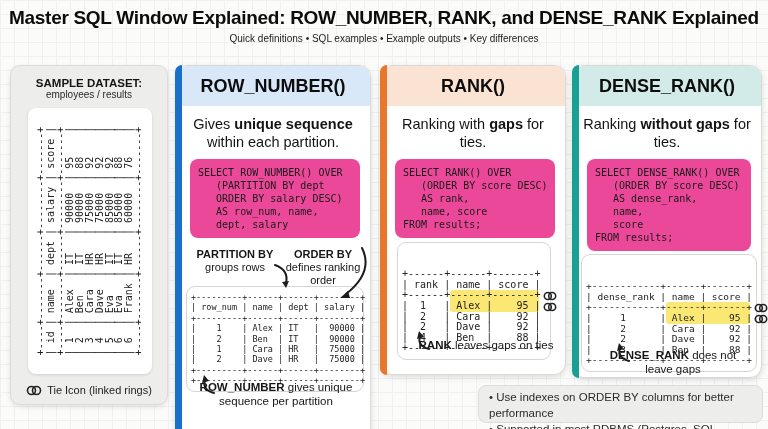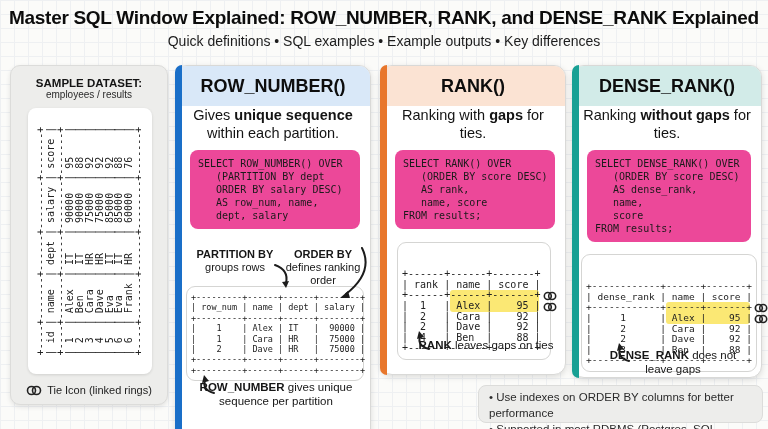--- a/index.html
+++ b/index.html
@@ -14,21 +14,21 @@
       linear-gradient(#f7e7e8 1px, transparent 1px),
       linear-gradient(90deg,#f7e7e8 1px, transparent 1px);
     background-size:14px 14px,14px 14px,70px 70px,70px 70px;
   }
   .title {
     position:absolute; top:7px; left:0; width:768px; text-align:center;
     font-size:19px; font-weight:bold; letter-spacing:-0.3px; color:#0c0c0c;
   }
   .subtitle {
     position:absolute; top:33px; left:0; width:768px; text-align:center;
-    font-size:14px; color:#1c1c1c;
+    font-size:10px; color:#1c1c1c;
   }
   
   .sidebar {
     position:absolute; left:10px; top:65px; width:158px; height:340px;
     background:#ededeb; border:1px solid #dcdcda; border-radius:10px;
     box-shadow:0 2px 5px rgba(0,0,0,.10);
   }
   .sb-head { margin-top:11px; text-align:center; font-size:11.5px; font-weight:bold; color:#141414;}
   .sb-sub  { text-align:center; font-size:10px; color:#2a2a2a; }
   .sb-tablebox {
@@ -56,21 +56,21 @@
     border:1px solid #d9d9d7; border-radius:12px;
     box-shadow:0 2px 6px rgba(0,0,0,.13);
   }
   .stripe { position:absolute; left:-1px; top:-1px; bottom:-1px; width:7px;
     border-radius:12px 0 0 12px; z-index:3;}
   .ph {
     height:40px; line-height:40px; text-align:center;
     font-size:18px; font-weight:bold; color:#0d0d0d;
     border-radius:11px 11px 0 0;
   }
-  .desc { padding:0 10px; text-align:center; font-size:14.5px; line-height:18px; color:#141414;}
+  .desc { margin-top:9px; padding:0 10px; text-align:center; font-size:14.5px; line-height:18px; color:#141414;}
   .code {
     margin:8px 10px 0 14px; background:#ec4899; border-radius:8px;
     padding:7px 8px; font-family:"DejaVu Sans Mono", monospace;
     font-size:10px; line-height:13px; color:#1a1a1a;
   }
   .code > div { white-space:pre; }
   .tablebox {
     position:absolute; background:#fff; border:1px solid #d5d5d3; border-radius:9px;
     padding:5px 4px;
   }
@@ -150,20 +150,21 @@
       <path d="M34,4 Q46,28 18,50" fill="none" stroke="#1c1c1c" stroke-width="2" stroke-linecap="round"></path>
       <path d="M12,54 l8,-7 l2,7 z" fill="#1c1c1c"></path>
     </svg>
     <div class="tablebox" style="left:10px; top:220px; width:178px;">
       <div class="ascii">
         <div class="hl" style="left:2px; top:0; width:10.6ch; height:100%; background:#a9cef1;"></div>
         <div>+---------+------+------+--------+</div>
         <div>| row_num | name | dept | salary |</div>
         <div>+---------+------+------+--------+</div>
         <div>|    1    | Alex | IT   |  90000 |</div>
+        <div>|    2    | Ben  | IT   |  90000 |</div>
         <div>|    1    | Cara | HR   |  75000 |</div>
         <div>|    2    | Dave | HR   |  75000 |</div>
         <div>+---------+------+------+--------+</div>
         <div>+---------+------+------+--------+</div>
       </div>
     </div>
     <svg class="arrow" style="left:22px; top:306px;" width="20" height="24" viewBox="0 0 20 24">
       <path d="M16,21 Q4,18 7,8" fill="none" stroke="#1c1c1c" stroke-width="2" stroke-linecap="round"></path>
       <path d="M6,3 l-2,8 l7,-2 z" fill="#1c1c1c"></path>
     </svg>

